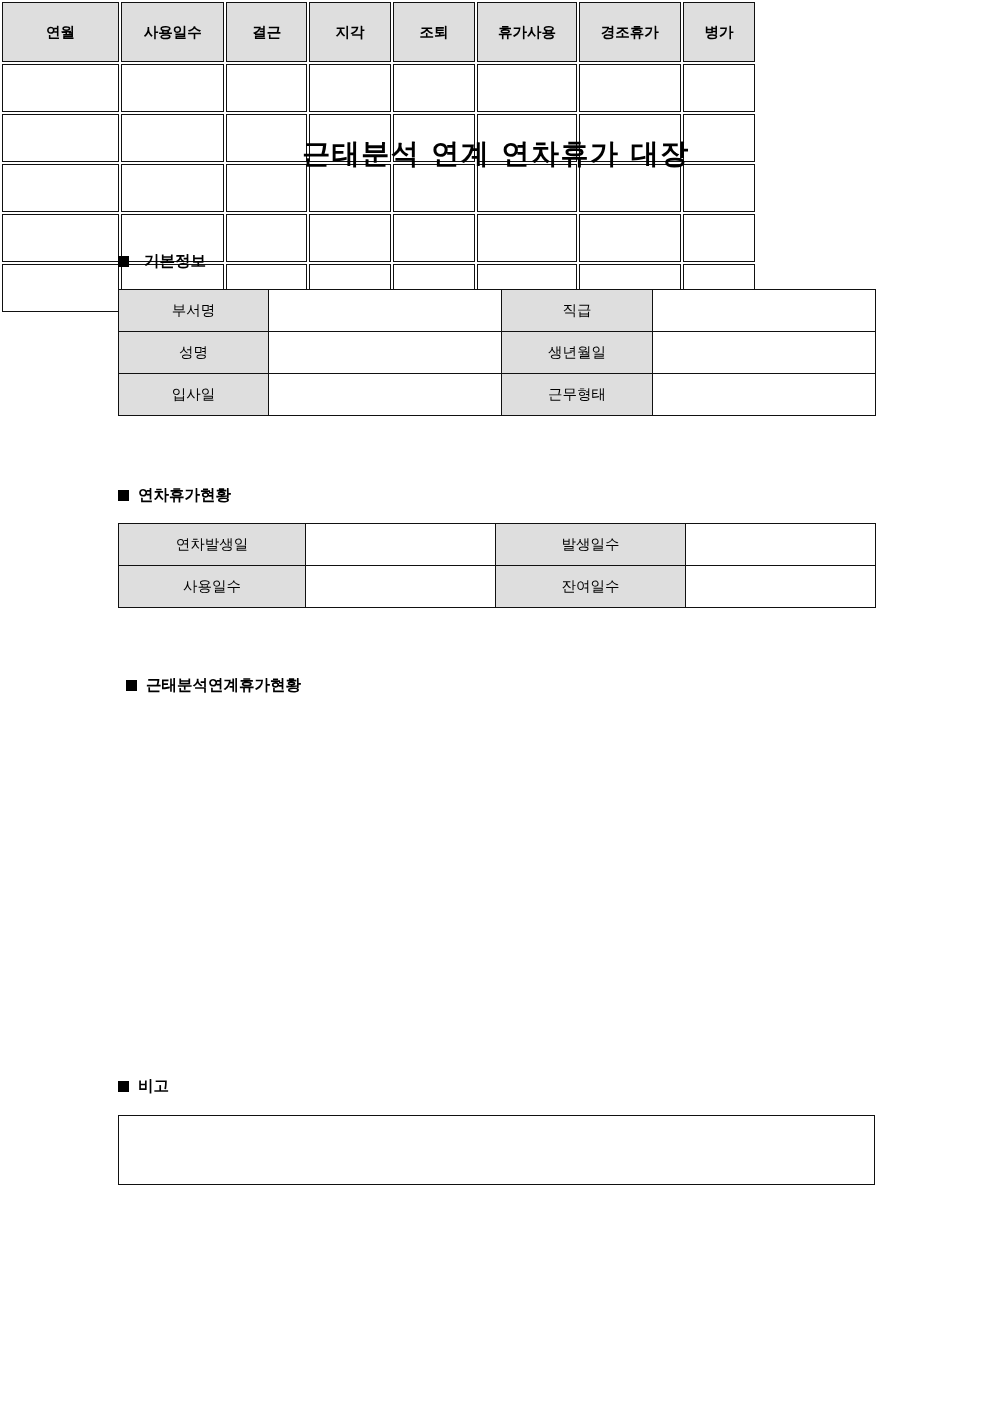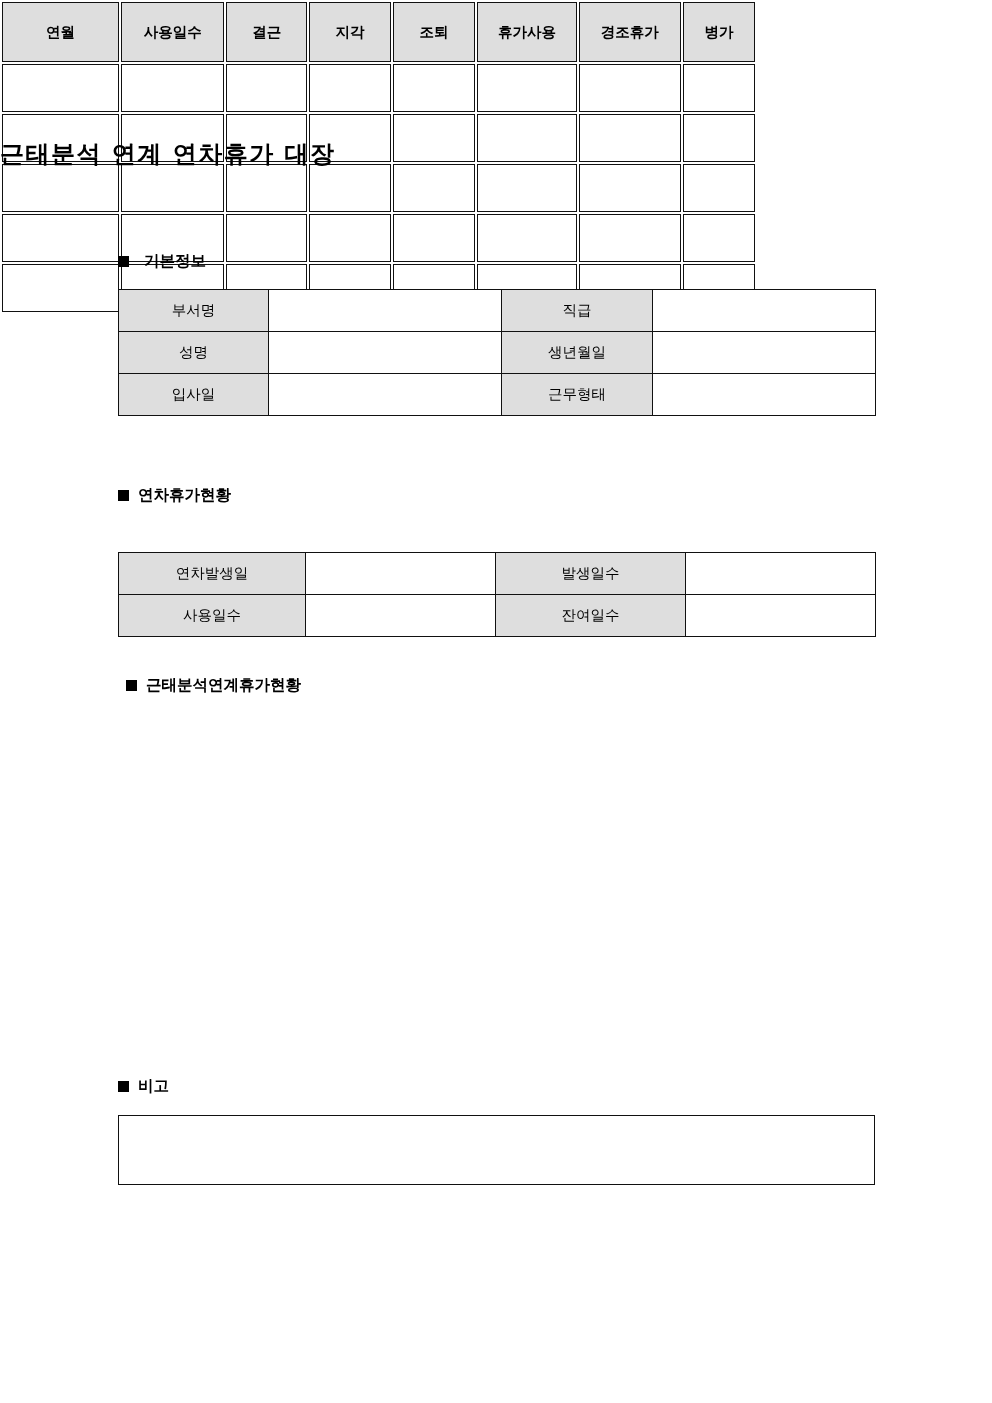--- a/index.html
+++ b/index.html
@@ -23,21 +23,22 @@
     height: 1403px;
     box-sizing: border-box;
   }
 
   
   .doc-title {
     position: absolute;
     top: 134px;
     left: 0;
     width: 992px;
-    font-size: 24px;
+    text-align: center;
+    font-size: 28px;
     font-weight: bold;
     letter-spacing: 1.5px;
     line-height: 40px;
     white-space: pre;
   }
 
   
   .section-heading {
     position: absolute;
     left: 118px;
@@ -89,21 +90,21 @@
 
   
   #basic-info-table { top: 289px; width: 757px; }
   #basic-info-table col.c-label-a { width: 150px; }
   #basic-info-table col.c-value-a { width: 233px; }
   #basic-info-table col.c-label-b { width: 151px; }
   #basic-info-table col.c-value-b { width: 223px; }
   #basic-info-table td { height: 41px; }
 
   
-  #annual-leave-table { top: 552px; width: 757px; }
+  #annual-leave-table { top: 523px; width: 757px; }
   #annual-leave-table col.c-label-a { width: 187px; }
   #annual-leave-table col.c-value-a { width: 190px; }
   #annual-leave-table col.c-label-b { width: 190px; }
   #annual-leave-table col.c-value-b { width: 190px; }
   #annual-leave-table td { height: 41px; }
 
   
   #attendance-table {
     top: 713px;
     width: 757px;

